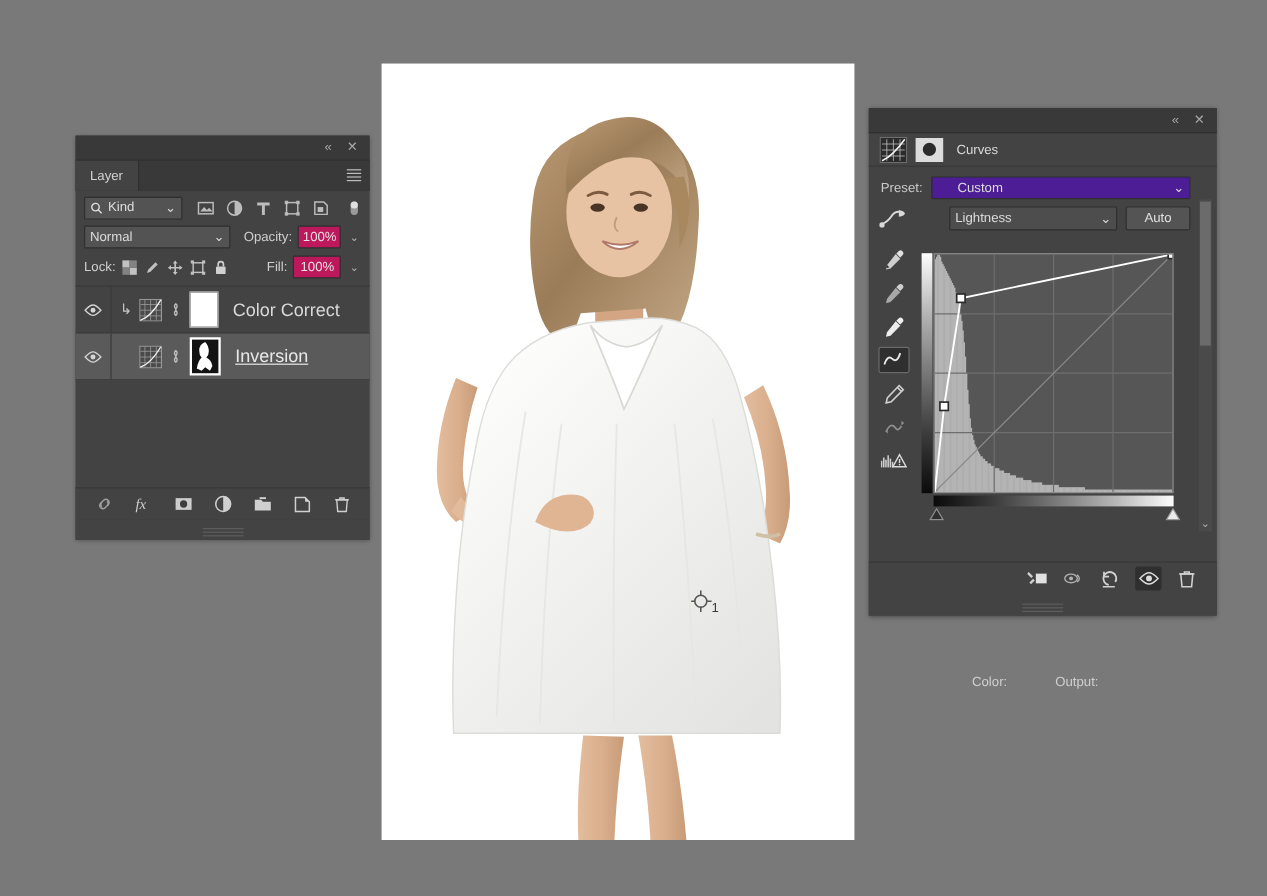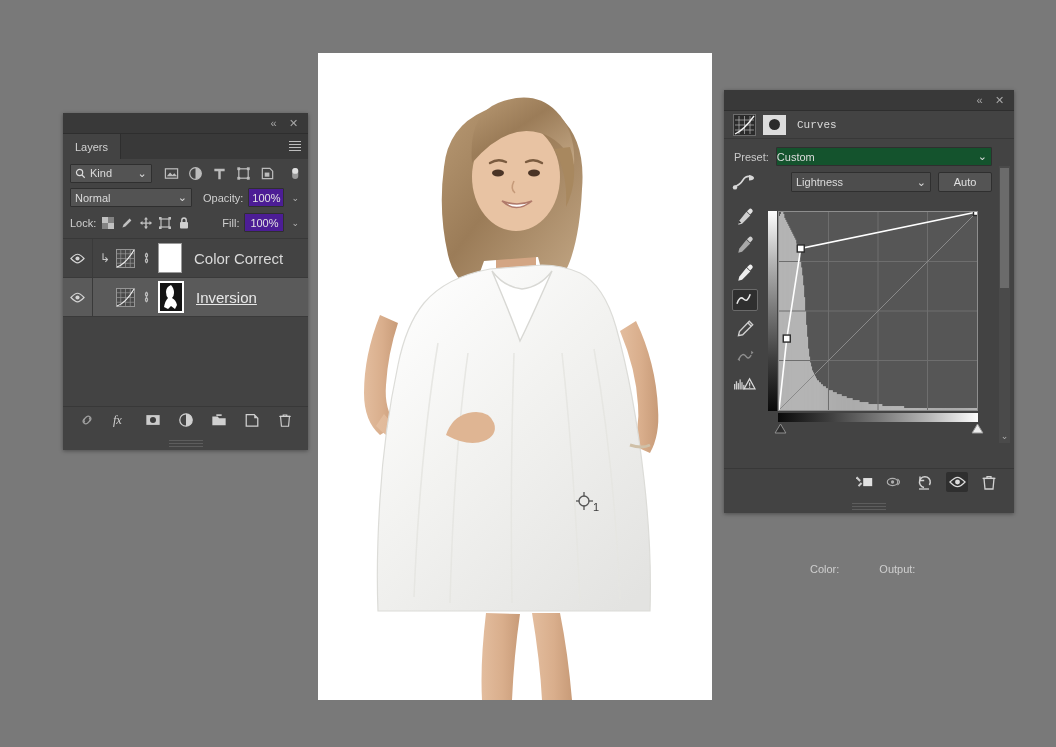--- a/index.html
+++ b/index.html
@@ -91,21 +91,21 @@
   .blend-row { height: 25px; justify-content: center; }
   .blend-select {
     width: 135px; height: 19px;
     background: #535353; border: 1px solid #2f2f2f; border-radius: 1px;
     display: flex; align-items: center; padding: 0 4px;
     font-size: 11px; color: #dcdcdc; position: relative; cursor: pointer;
   }
   .blend-select .caret { position: absolute; right: 4px; }
   .opacity-lbl { font-size: 11px; color: #cfcfcf; margin-left: 6px; }
   .num-field {
-    width: 40px; height: 19px; background: #4c1d95;
+    width: 40px; height: 19px; background: #be185d;
     border: 1px solid #2f2f2f; border-radius: 1px;
     font-size: 11px; color: #e2e2e2;
     display: flex; align-items: center; justify-content: center;
     cursor: text;
   }
   .mini-caret { font-size: 9px; color: #b5b5b5; cursor: pointer; padding: 0 2px; }
 
   .lock-row { height: 25px; }
   .lock-lbl { font-size: 11px; color: #cfcfcf; }
   .lock-ic { width: 14px; height: 14px; cursor: pointer; opacity: .9; }
@@ -170,28 +170,28 @@
   }
   .adj-icon {
     width: 23px; height: 22px; background: #2b2b2b;
     border: 1px solid #6d6d6d; position: relative; cursor: pointer;
   }
   .mask-icon {
     width: 23px; height: 20px; background: #dcdcdc;
     display: flex; align-items: center; justify-content: center; cursor: pointer;
   }
   .mask-icon .dot { width: 11px; height: 11px; border-radius: 50%; background: #2b2b2b; }
-  .props-title { font-size: 11px; color: #d9d9d9; margin-left: 4px; font-family: Liberation Mono, monospace; }
+  .props-title { font-size: 11px; color: #d9d9d9; margin-left: 4px; }
 
   .preset-row { display: flex; align-items: center; padding: 8px 22px 0 10px; gap: 7px; }
   .preset-lbl { font-size: 11px; color: #cacaca; }
   .preset-select {
-    flex: 1; height: 19px; background: #14532d;
+    flex: 1; height: 19px; background: #4c1d95;
     border: 1px solid #2f2f2f; border-radius: 1px;
-    display: flex; align-items: center; padding: 0 0;
+    display: flex; align-items: center; padding: 0 21px;
     font-size: 11px; color: #dcdcdc; position: relative; cursor: pointer;
   }
   .preset-select .caret { position: absolute; right: 4px; }
 
   .chan-row { display: flex; align-items: center; padding: 6px 22px 0 8px; gap: 7px; }
   .chan-icon { width: 24px; height: 18px; cursor: pointer; }
   .chan-select {
     flex: 1; height: 20px; background: #4d4d4d;
     border: 1px solid #2f2f2f; border-radius: 1px;
     display: flex; align-items: center; padding: 0 4px;
@@ -345,21 +345,21 @@
   <div class="cursor-num">1</div>
 
   <div class="panel" id="layers-panel">
 
     <div class="panel-topbar">
       <div class="topbar-btn" style="right:28px">«</div>
       <div class="topbar-btn" style="right:8px">✕</div>
     </div>
 
     <div class="tabrow">
-      <div class="tab">Layers</div>
+      <div class="tab">Layer</div>
       <div class="tabrow-fill"></div>
       <div class="hamburger">
         <i></i>
           <i></i>
           <i></i>
           <i></i>
       </div>
     </div>
 
     <div class="lp-row filter-row">

